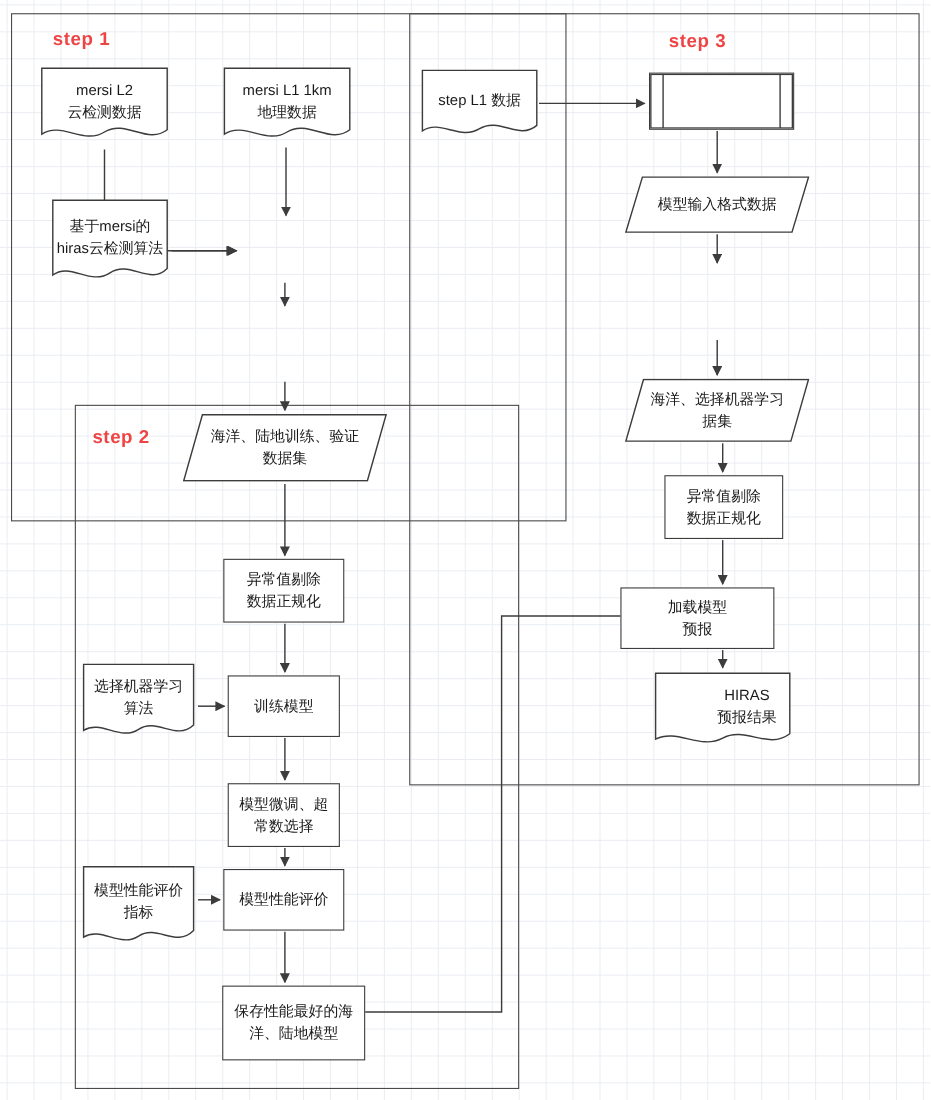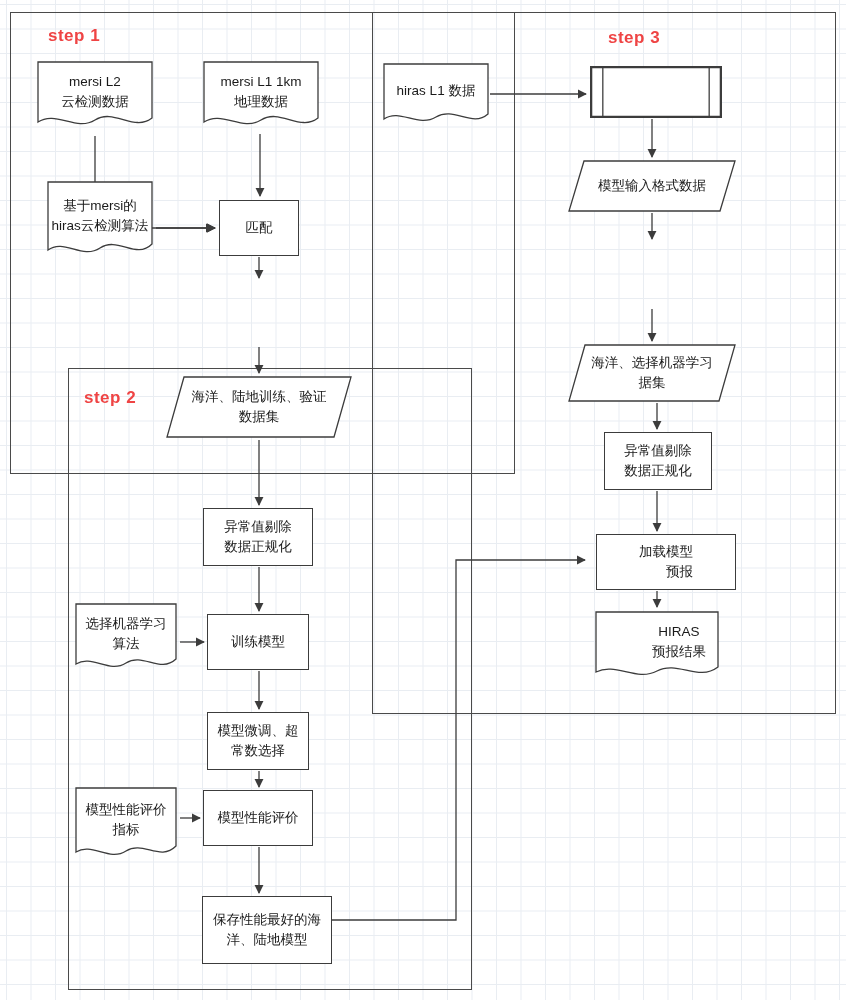--- a/index.html
+++ b/index.html
@@ -173,43 +173,40 @@
       <path d="M2,2 H116 V58 C 98,72 78,48 59,60 C 40,72 20,50 2,62 Z" fill="#ffffff" stroke="#3c3c3c" stroke-width="1.3"></path>
     </svg>
     <span class="txt" style="margin-top:-8px;">mersi L1 1km
 地理数据</span>
   </div>
 
   <div class="node doc" style="left:382px;top:62px;width:108px;height:66px;">
     <svg class="shape-svg" viewBox="0 0 108 66" preserveAspectRatio="none">
       <path d="M2,2 H106 V52 C 90,66 72,44 54,55 C 36,66 18,46 2,57 Z" fill="#ffffff" stroke="#3c3c3c" stroke-width="1.3"></path>
     </svg>
-    <span class="txt" style="margin-top:-8px;">hiras L1 数据</span>
+    <span class="txt" style="margin-top:-8px;">step L1 数据</span>
   </div>
 
   <div class="node rect" style="left:590px;top:66px;width:132px;height:52px;">
     <svg class="shape-svg" viewBox="0 0 132 52" preserveAspectRatio="none">
       <rect x="0.65" y="0.65" width="130.7" height="50.7" fill="#ffffff" stroke="#3c3c3c" stroke-width="1.3"></rect>
       <line x1="12" y1="0.65" x2="12" y2="51.35" stroke="#3c3c3c" stroke-width="1.3"></line>
       <line x1="120" y1="0.65" x2="120" y2="51.35" stroke="#3c3c3c" stroke-width="1.3"></line>
     </svg>
     <span class="txt">数据格式预处理</span>
   </div>
 
   <div class="node doc" style="left:46px;top:180px;width:108px;height:80px;">
     <svg class="shape-svg" viewBox="0 0 108 80" preserveAspectRatio="none">
       <path d="M2,2 H106 V64 C 90,80 72,56 54,68 C 36,80 18,58 2,70 Z" fill="#ffffff" stroke="#3c3c3c" stroke-width="1.3"></path>
     </svg>
     <span class="txt" style="margin-top:-8px;text-align:center;">基于mersi的
 hiras云检测算法</span>
   </div>
 
-  <div class="node rect" style="left:219px;top:200px;width:80px;height:56px;">
-    <span class="txt">匹配</span>
-  </div>
 
   <div class="node para" style="left:568px;top:160px;width:168px;height:52px;">
     <svg class="shape-svg" viewBox="0 0 168 52" preserveAspectRatio="none">
       <path d="M16,1 H167 L152,51 H1 Z" fill="#ffffff" stroke="#3c3c3c" stroke-width="1.3"></path>
     </svg>
     <span class="txt">模型输入格式数据</span>
   </div>
 
 
 
@@ -244,21 +241,21 @@
       <path d="M2,2 H102 V57 C 86,72 69,50 52,61 C 35,72 18,52 2,62 Z" fill="#ffffff" stroke="#3c3c3c" stroke-width="1.3"></path>
     </svg>
     <span class="txt" style="margin-top:-8px;">选择机器学习
 算法</span>
   </div>
 
   <div class="node rect" style="left:207px;top:614px;width:102px;height:56px;">
     <span class="txt">训练模型</span>
   </div>
 
-  <div class="node rect" style="left:596px;top:534px;width:140px;height:56px;text-align:right;">
+  <div class="node rect" style="left:564px;top:534px;width:140px;height:56px;">
     <span class="txt">加载模型
 预报</span>
   </div>
 
   <div class="node rect" style="left:207px;top:712px;width:102px;height:58px;">
     <span class="txt">模型微调、超
 常数选择</span>
   </div>
 
   <div class="node doc" style="left:594px;top:610px;width:126px;height:72px;padding-left:44px;">

